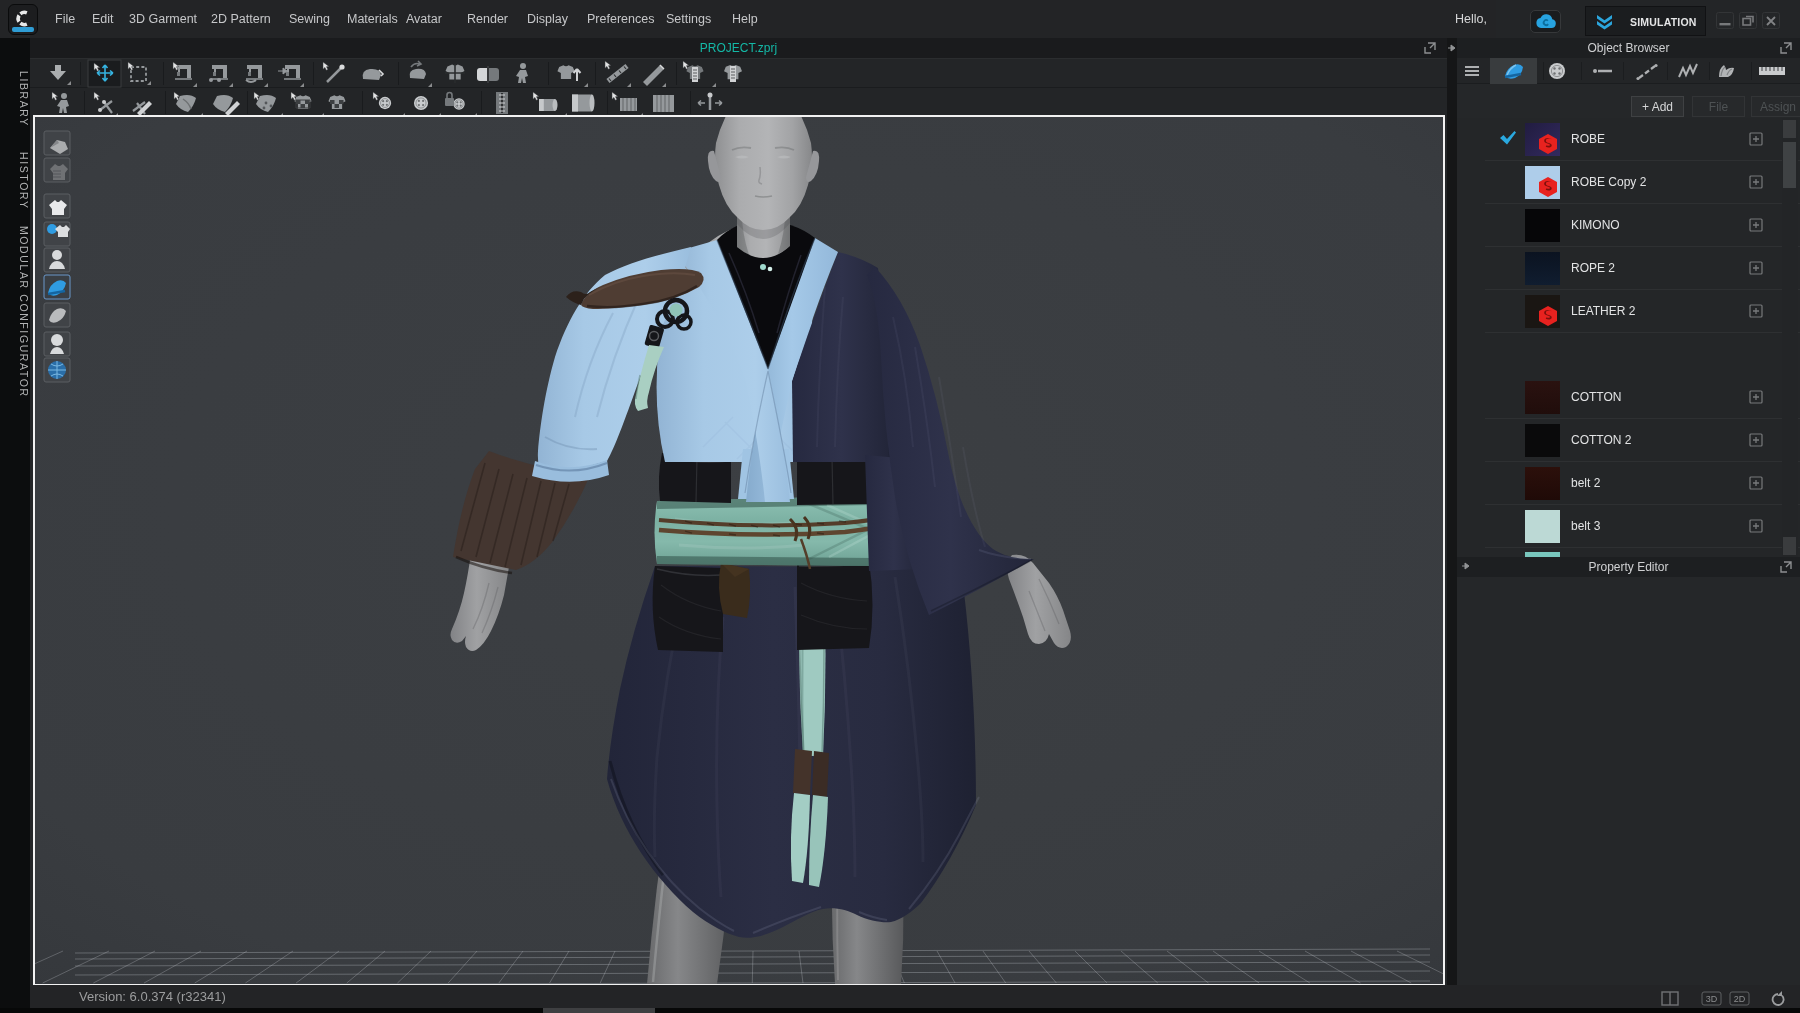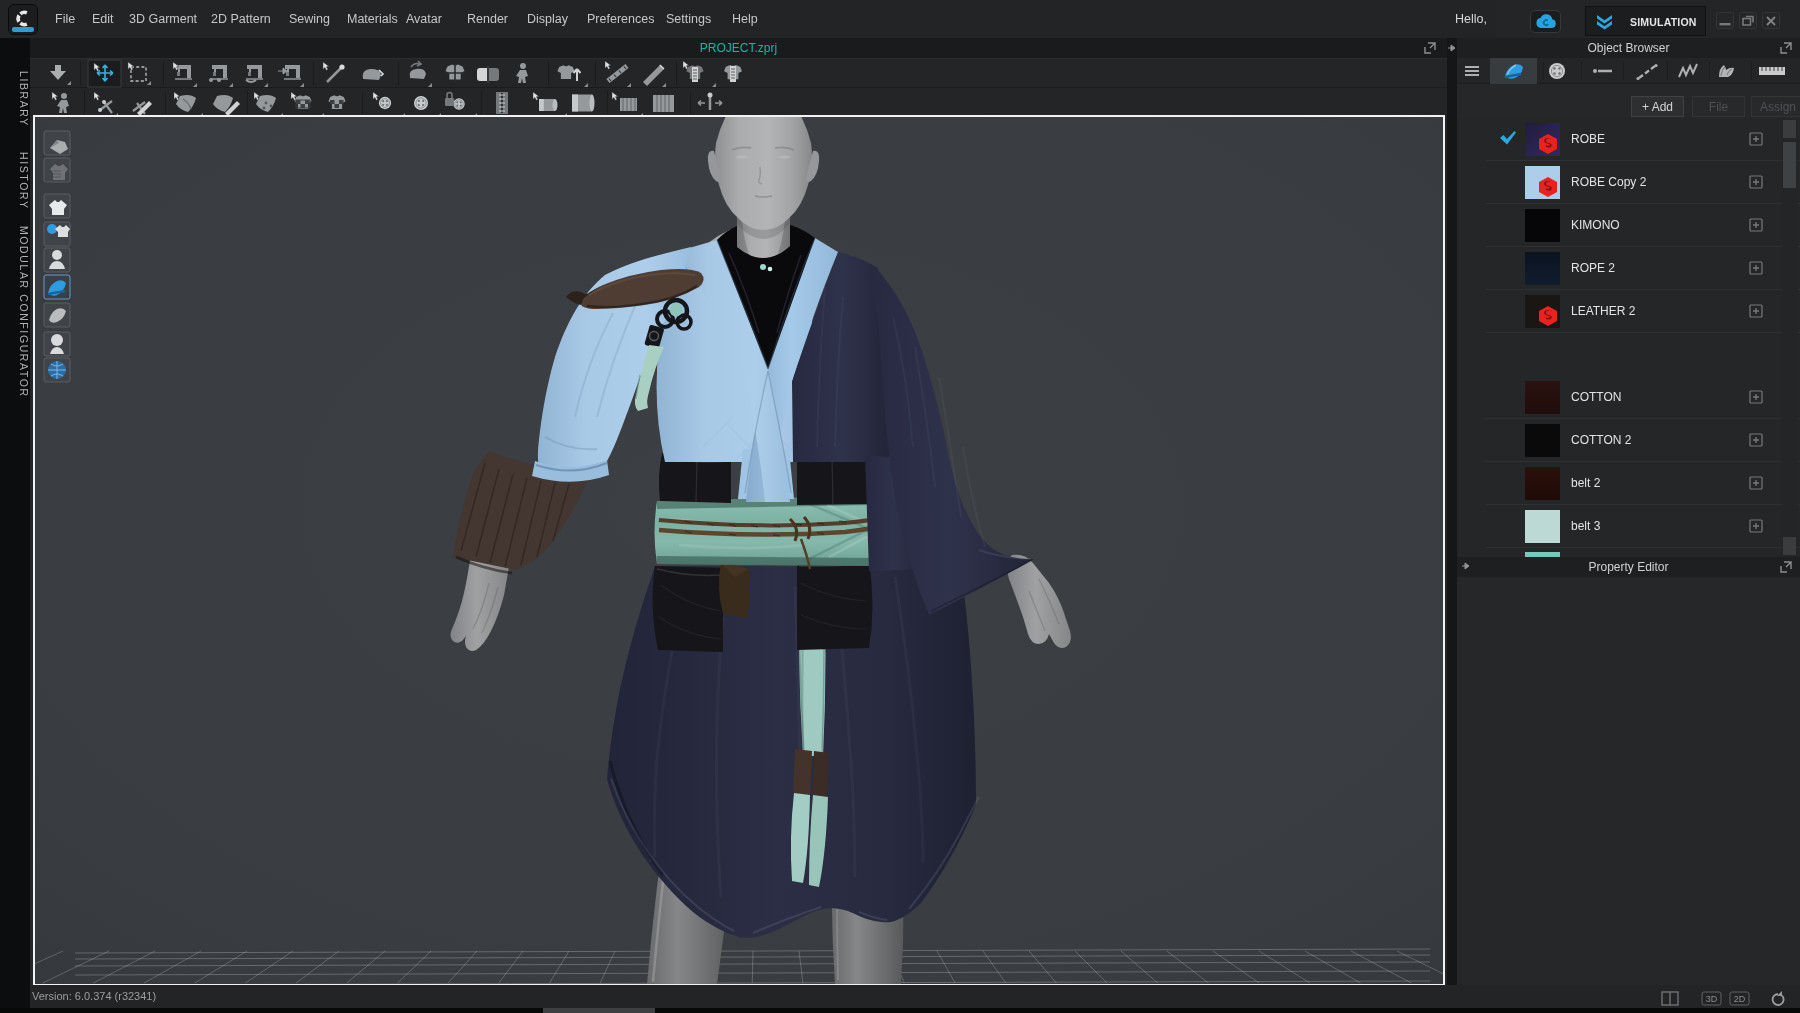--- a/index.html
+++ b/index.html
@@ -28,21 +28,21 @@
   #titlebar { left:30px; top:38px; width:1417px; height:20px; background:#1a1b1d; color:#14b8a6; font-size:12px; text-align:center; line-height:20px; }
 
   
   #toolbar { left:30px; top:58px; width:1417px; height:59px; background:#232527; }
 
   
   #vpborder { left:33px; top:115px; width:1412px; height:872px; background:#f2f2f2; }
   #viewport { left:35px; top:117px; width:1408px; height:867px; background:#3a3d41; }
 
   
-  #statusbar { left:30px; top:985px; width:1770px; height:23px; background:#232426; color:#9c9d9e; font-size:11px; line-height:23px; }
+  #statusbar { left:30px; top:985px; width:1770px; height:23px; background:#232426; color:#9c9d9e; font-size:13px; line-height:23px;padding-left:47px; }
   #bottomstrip { left:0; top:1008px; width:1800px; height:5px; background:#070808; }
   #bottomtab { left:543px; top:1008px; width:112px; height:5px; background:#3e3f41; }
 
   
   #splitter { left:1447px; top:38px; width:10px; height:947px; background:#151617; }
   #rpanel { left:1457px; top:38px; width:343px; height:947px; background:#252729; }
   .hdr { position:absolute; left:0; width:343px; height:20px; background:#1d1f21; color:#cfd0d2; font-size:12px; text-align:center; line-height:20px; }
   #tabrow { position:absolute; left:0; top:20px; width:343px; height:26px; background:#232527; border-bottom:1px solid #1b1d1f; }
   .rbtn { position:absolute; top:58px; height:21px; font-size:12px; text-align:center; line-height:20px;margin-left:24px; }
   #list { position:absolute; left:0; top:80px; width:343px; height:439px; background:#242628; }

